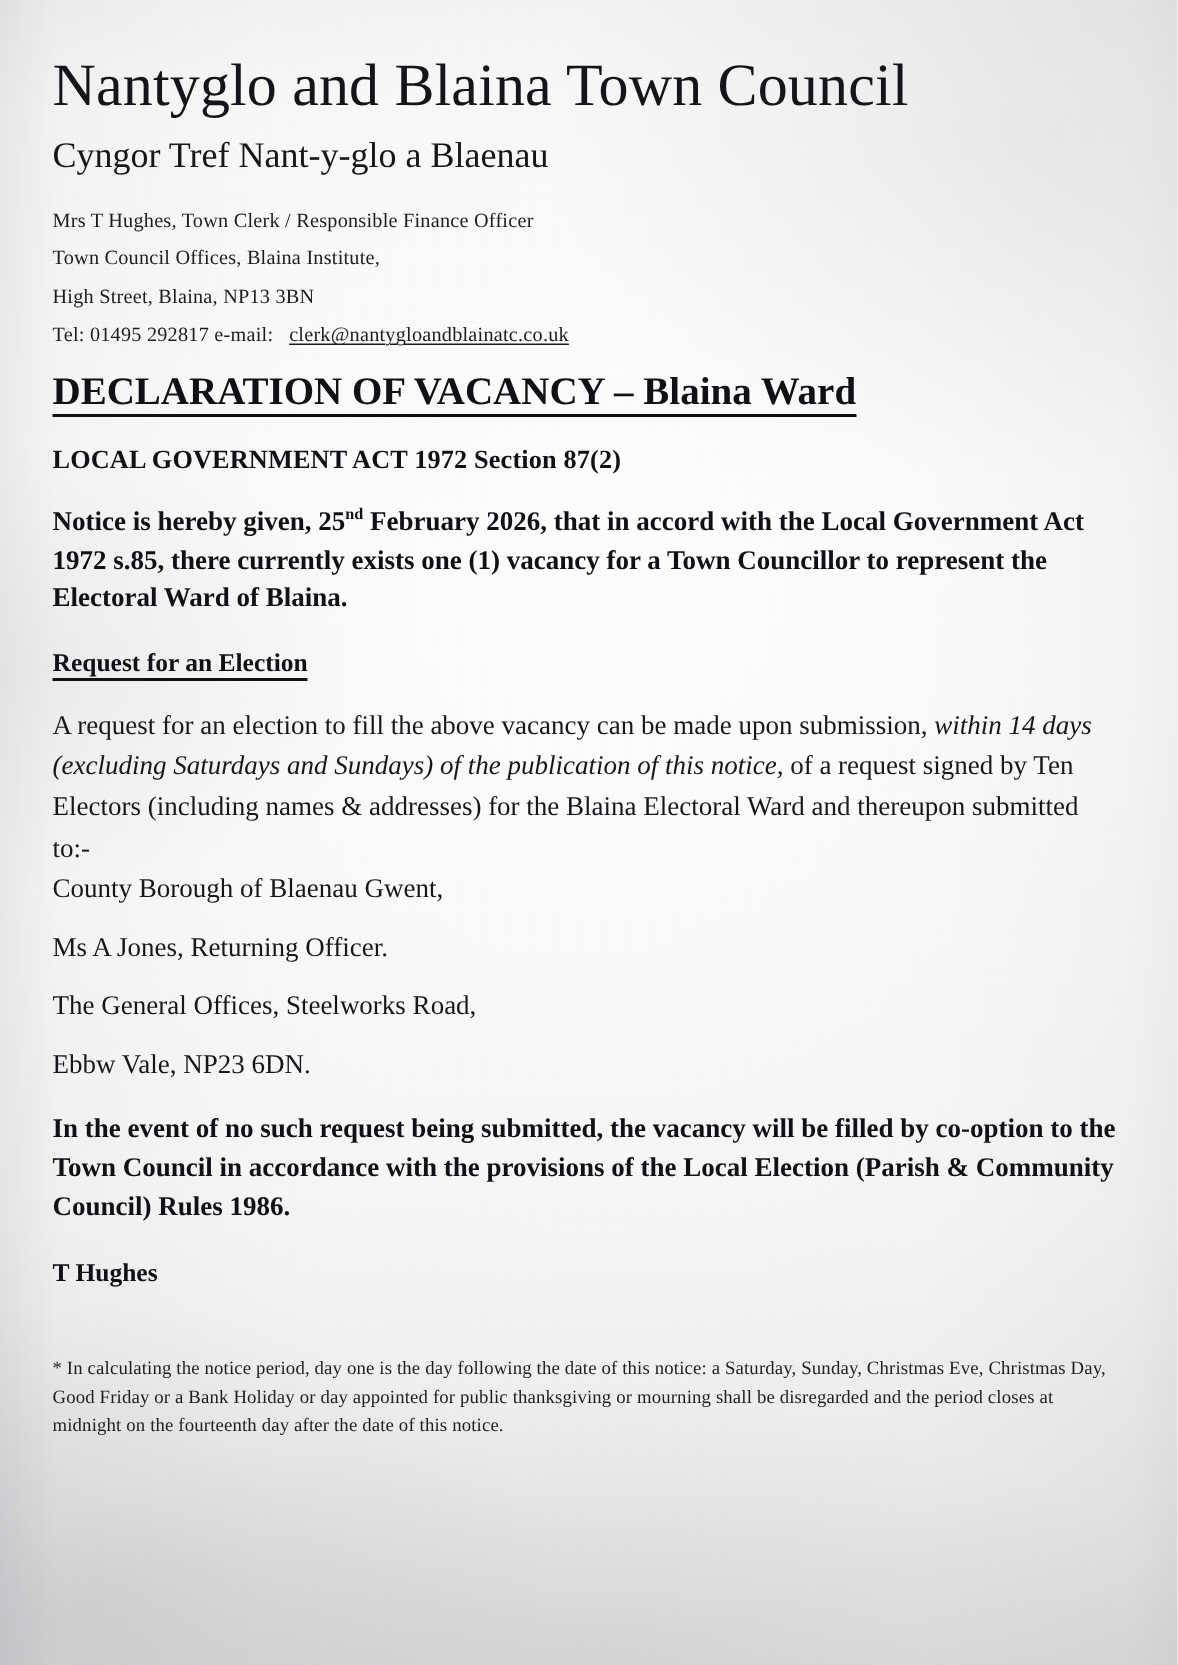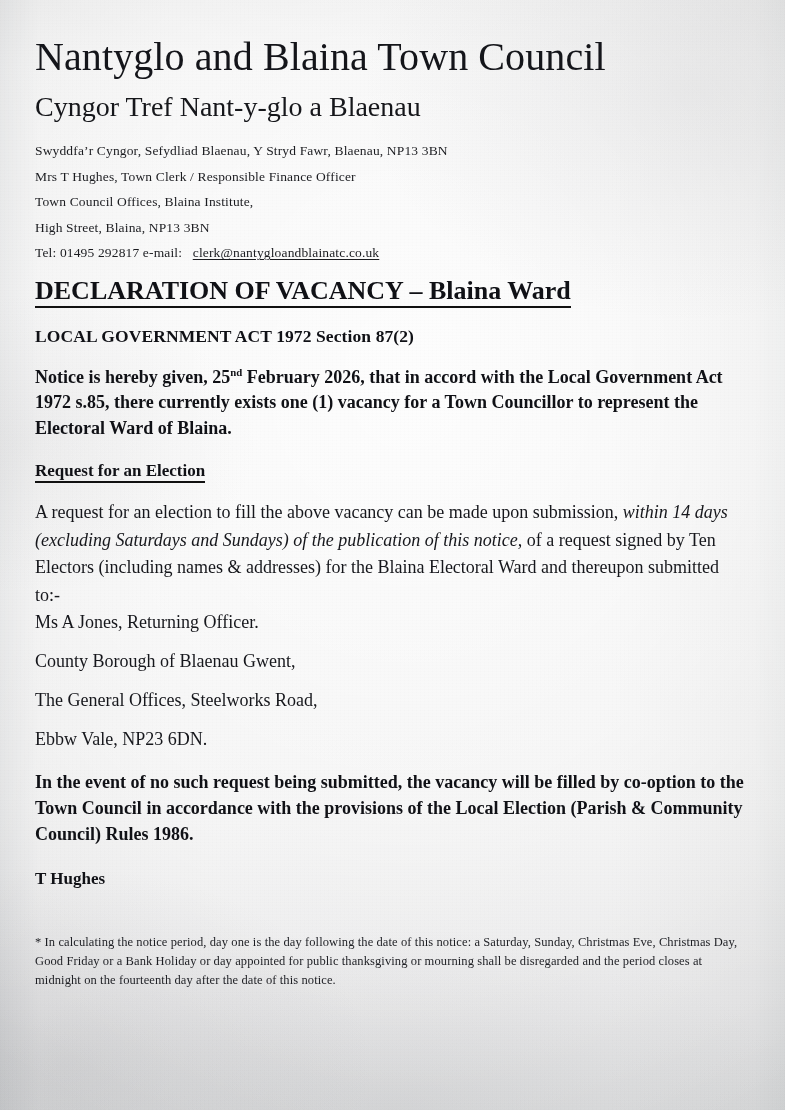--- a/index.html
+++ b/index.html
@@ -57,21 +57,21 @@
     font-family: "Liberation Serif", "DejaVu Serif", serif;
     font-size: 40px;
     line-height: 1.05;
     font-weight: 400;
     letter-spacing: .1px;
     margin: 0 0 14px 0;
     color: #14151a;
   }
   .org-title-welsh {
     font-family: "Liberation Serif", "DejaVu Serif", serif;
-    font-size: 28px;
+    font-size: 24px;
     line-height: 1.08;
     font-weight: 400;
     margin: 0 0 22px 0;
     color: #16171b;
   }
   .addr-block { margin: 0 0 16px 0; }
   .addr-line {
     font-size: 13.5px;
     line-height: 1.0;
     margin: 0 0 12px 0;
@@ -178,21 +178,20 @@
 <div id="paper">
   <div id="grain"></div>
   <div id="shade"></div>
 
   <div id="content">
 
     <h1 class="org-title">Nantyglo and Blaina Town Council</h1>
     <h2 class="org-title-welsh">Cyngor Tref Nant-y-glo a Blaenau</h2>
 
     <div class="addr-block">
-      <p class="addr-line">Swyddfa’r Cyngor, Sefydliad Blaenau, Y Stryd Fawr, Blaenau, NP13 3BN</p>
       <p class="addr-line">Mrs T Hughes, Town Clerk / Responsible Finance Officer</p>
       <p class="addr-line">Town Council Offices, Blaina Institute,</p>
       <p class="addr-line">High Street, Blaina, NP13 3BN</p>
       <p class="addr-line">
         <span>Tel: 01495 292817 e-mail:</span>
         <span>&nbsp;</span>
         <span class="email-link">clerk@nantygloandblainatc.co.uk</span>
       </p>
     </div>
 
@@ -204,22 +203,22 @@
 
     <p class="notice-para"><span>Notice is hereby given, 25</span><sup>nd</sup><span> February 2026, that in accord with the Local Government Act 1972 s.85, there currently exists one (1) vacancy for a Town Councillor to represent the Electoral Ward of Blaina.</span></p>
 
     <div>
       <h3 class="section-heading">Request for an Election</h3>
     </div>
 
     <p class="body-para"><span>A request for an election to fill the above vacancy can be made upon submission, </span><em>within 14 days (excluding Saturdays and Sundays) of the publication of this notice,</em><span> of a request signed by Ten Electors (including names &amp; addresses) for the Blaina Electoral Ward and thereupon submitted to:-</span></p>
 
     <div class="contact-block">
+      <p class="contact-line">County Borough of Blaenau Gwent,</p>
       <p class="contact-line">Ms A Jones, Returning Officer.</p>
-      <p class="contact-line">County Borough of Blaenau Gwent,</p>
       <p class="contact-line">The General Offices, Steelworks Road,</p>
       <p class="contact-line">Ebbw Vale, NP23 6DN.</p>
     </div>
 
     <p class="bold-para">In the event of no such request being submitted, the vacancy will be filled by co-option to the Town Council in accordance with the provisions of the Local Election (Parish &amp; Community Council) Rules 1986.</p>
 
     <p class="signature">T Hughes</p>
 
 
     <p class="footnote">* In calculating the notice period, day one is the day following the date of this notice: a Saturday, Sunday, Christmas Eve, Christmas Day, Good Friday or a Bank Holiday or day appointed for public thanksgiving or mourning shall be disregarded and the period closes at midnight on the fourteenth day after the date of this notice.</p>

